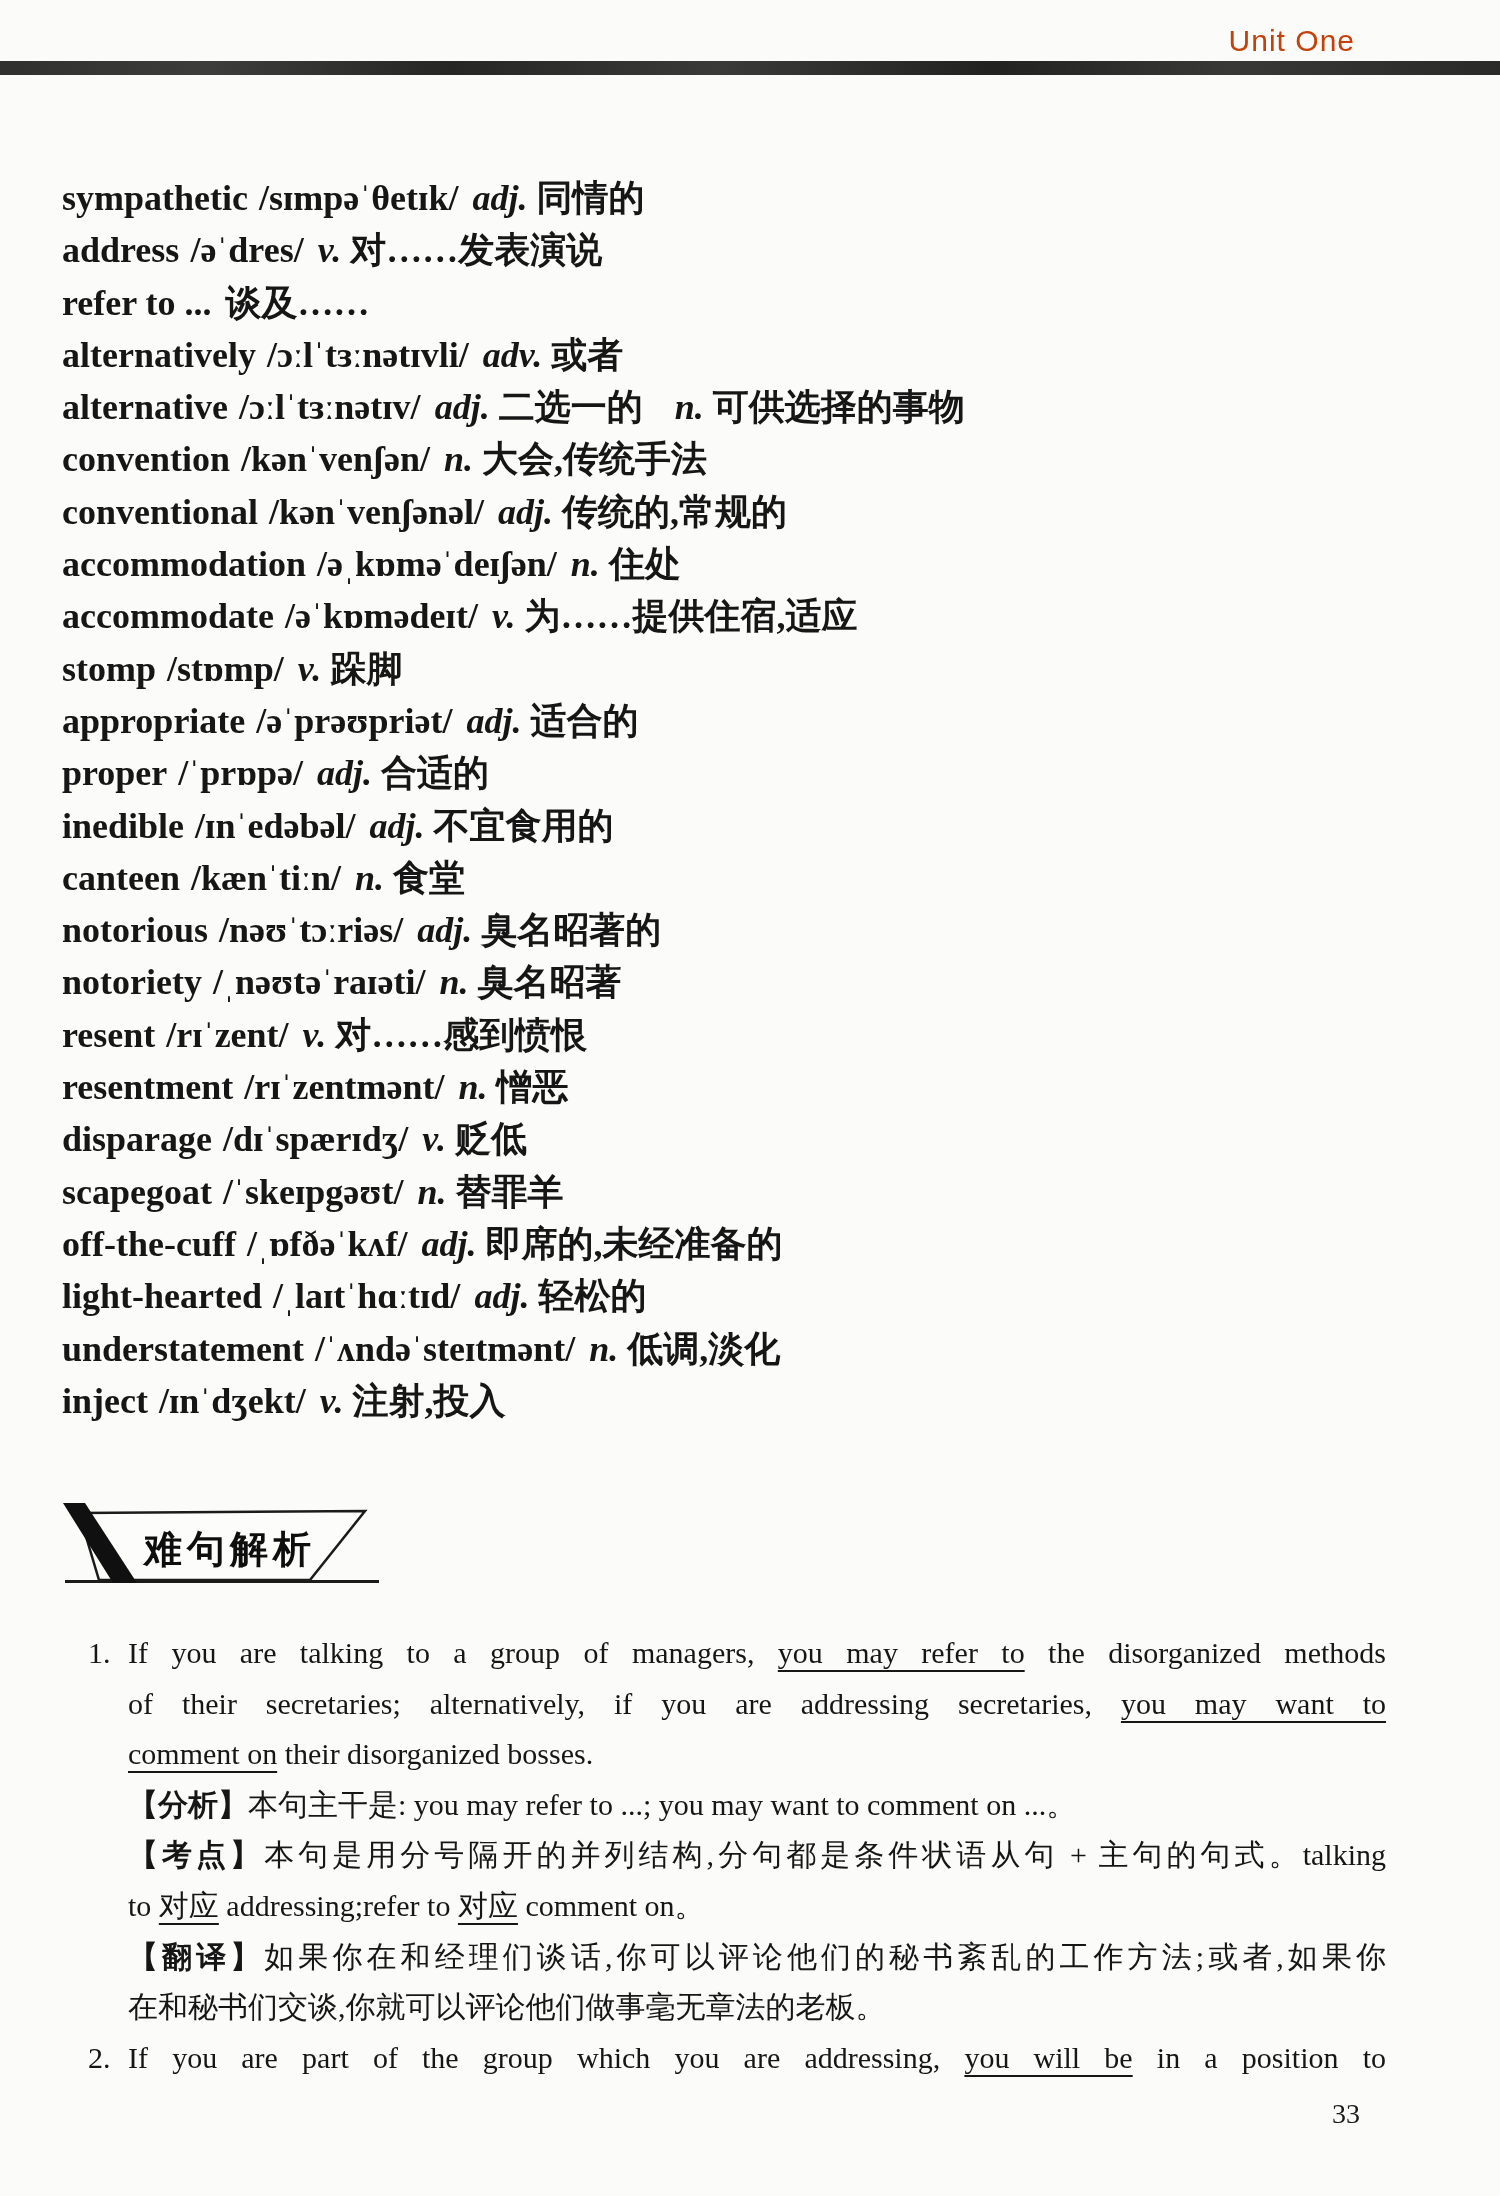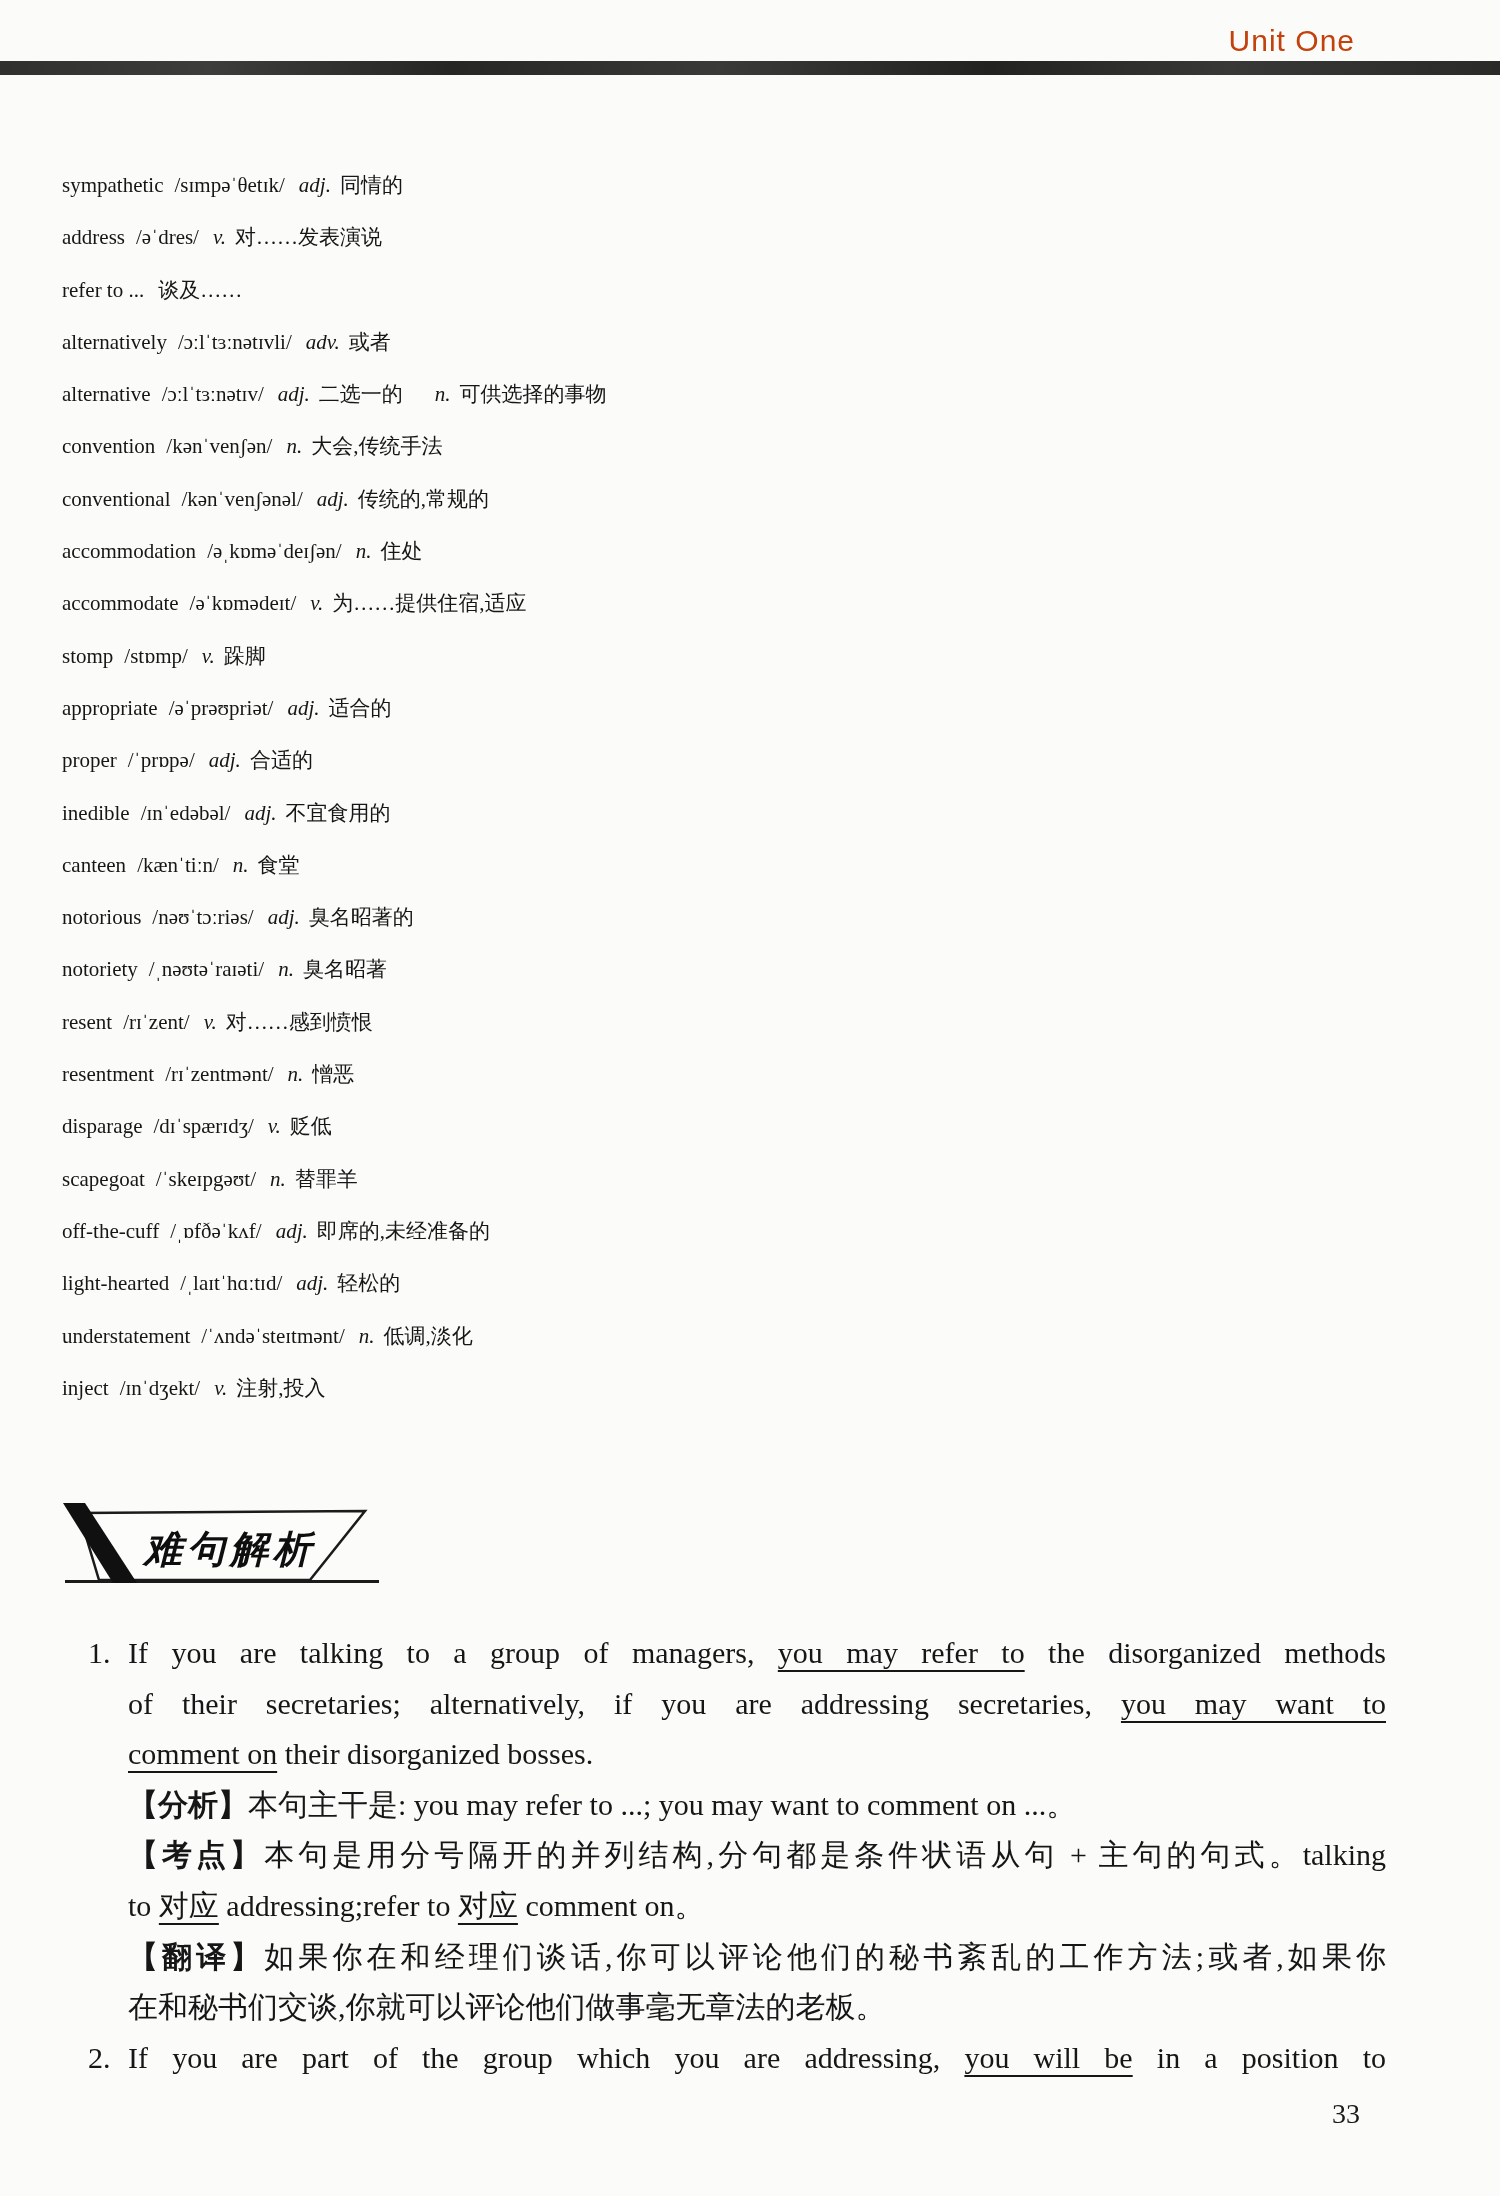--- a/index.html
+++ b/index.html
@@ -19,31 +19,31 @@
     font-family:"Liberation Sans","DejaVu Sans",sans-serif;
     font-size:30px;letter-spacing:1px;color:#c2410c;
   }
   .head-rule{
     position:absolute;top:61px;left:0;width:1500px;height:14px;
     background:linear-gradient(90deg,#30302e 0%,#3d3d3b 14%,#262624 30%,#3a3a38 48%,#222220 66%,#383836 82%,#2a2a28 100%);
   }
 
   
   .vocab{
-    position:absolute;left:62px;top:159px;width:1360px;
-    font-size:21px;line-height:52.3px;
+    position:absolute;left:62px;top:172px;width:1360px;
+    font-size:36px;line-height:52.3px;font-weight:bold;
   }
   .vline{white-space:nowrap;}
   .vline .ipa{margin-left:11px;margin-right:14px;}
   .vline .pos{font-style:italic;margin-right:9px;}
   .vline .pos2{margin-left:32px;}
   .vline .w + .def{margin-left:14px;}
 
   
-  .banner{position:absolute;left:52px;top:1496px;width:345px;height:100px;font-style:italic;}
+  .banner{position:absolute;left:52px;top:1496px;width:345px;height:100px;}
   .banner svg{position:absolute;left:0;top:0;}
   .banner-title{
     position:absolute;left:92px;top:28px;
     font-family:"Liberation Sans","DejaVu Sans",sans-serif;
     font-weight:bold;font-size:38px;letter-spacing:5px;color:#0e0e0e;
     white-space:nowrap;
   }
 
   
   .sent-area{

